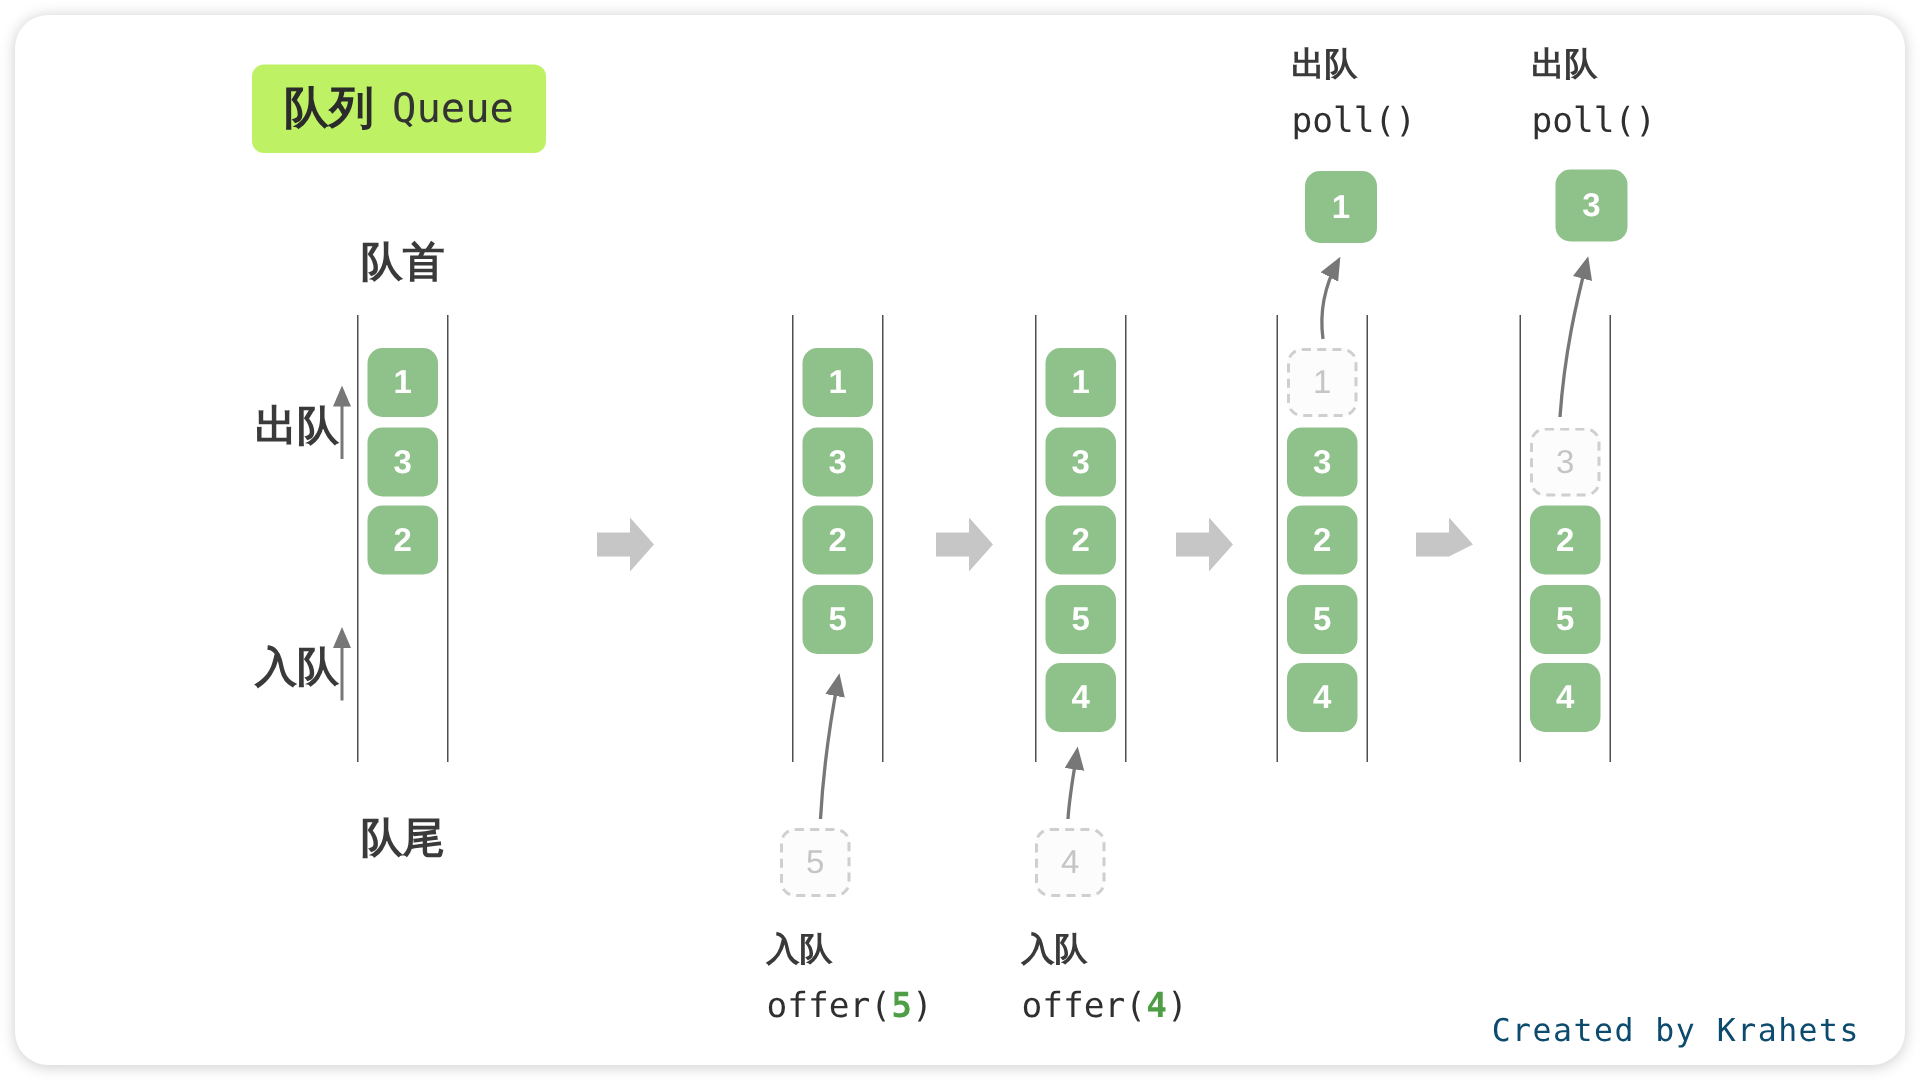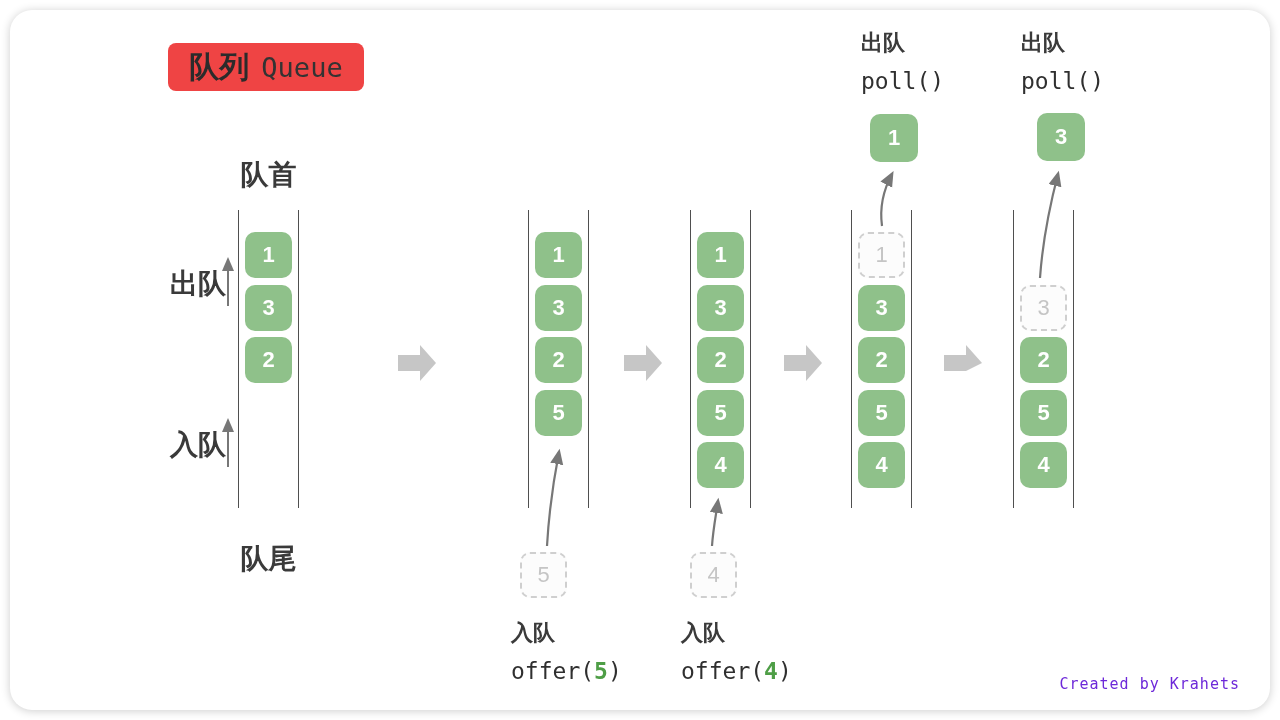--- a/index.html
+++ b/index.html
@@ -1,31 +1,31 @@
 <!DOCTYPE html>
 <html><head>
 <meta charset="utf-8">
 <style>
   html,body{margin:0;padding:0;background:#ffffff;}
   #stage{position:relative;width:1280px;height:720px;font-family:"Liberation Sans","DejaVu Sans",sans-serif;overflow:hidden;}
   #card{position:absolute;left:10px;top:10px;width:1260px;height:700px;background:#ffffff;border-radius:22px;box-shadow:0 1px 10px rgba(0,0,0,0.20);}
-  #title-box{position:absolute;left:168px;top:43px;width:196px;height:48px;background:#ef4444;border-radius:8px;display:flex;align-items:center;justify-content:center;gap:12px;}
+  #title-box{position:absolute;left:168px;top:43px;width:196px;height:59px;background:#bef264;border-radius:8px;display:flex;align-items:center;justify-content:center;gap:12px;}
   #title-box .zh{font-size:30px;font-weight:700;color:#2b2b2b;}
   #title-box .en{font-family:"DejaVu Sans Mono","Liberation Mono",monospace;font-size:27px;color:#333333;}
   .cjk-label{position:absolute;font-size:28px;font-weight:700;color:#3a3a3a;white-space:nowrap;}
   .centered60{width:61px;text-align:center;}
   .walls{position:absolute;top:210px;height:298px;width:61px;border-left:1.5px solid #4f4f4f;border-right:1.5px solid #4f4f4f;box-sizing:border-box;background:transparent;}
   .qbox{position:absolute;width:47px;height:46px;border-radius:10px;background:#8fc18a;color:#ffffff;font-size:22px;font-weight:700;display:flex;align-items:center;justify-content:center;}
   .ghost{background:#fcfcfc;border:2px dashed #cfcfcf;color:#c5c5c5;font-weight:500;box-sizing:border-box;}
   .popped{width:48px;height:48px;}
   .op{position:absolute;white-space:nowrap;}
   .op .op-label{display:block;font-size:22px;font-weight:700;color:#3a3a3a;margin-bottom:10px;}
   .op .op-code{display:block;font-family:"DejaVu Sans Mono","Liberation Mono",monospace;font-size:23px;color:#2f2f2f;}
   .op .op-code .accent{color:#4e9e46;font-weight:700;}
-  #watermark{position:absolute;right:40px;top:675px;font-family:"DejaVu Sans Mono","Liberation Mono",monospace;font-size:15px;color:#6d28d9;letter-spacing:1px;}
+  #watermark{position:absolute;right:40px;top:675px;font-family:"DejaVu Sans Mono","Liberation Mono",monospace;font-size:21px;color:#0c4a6e;letter-spacing:1px;}
   #arrow-layer{position:absolute;left:0;top:0;pointer-events:none;}
 </style>
 </head>
 <body>
 
 <div id="stage">
   <div id="card"></div>
 
   <div id="title-box">
     <span class="zh">队列</span>

